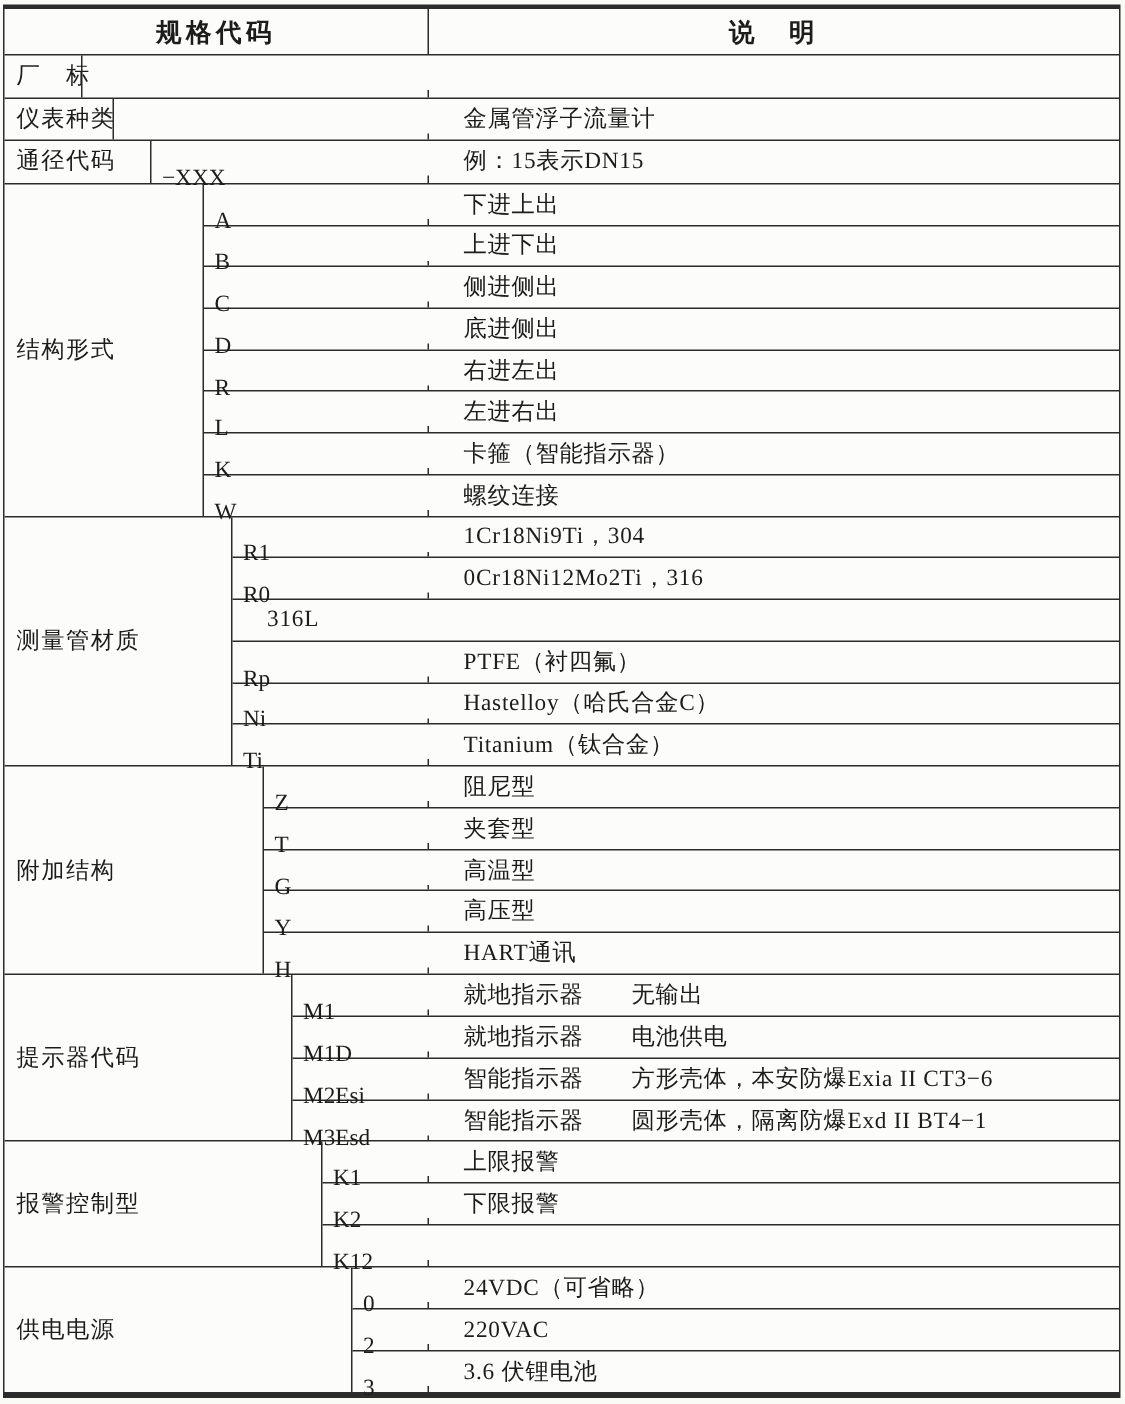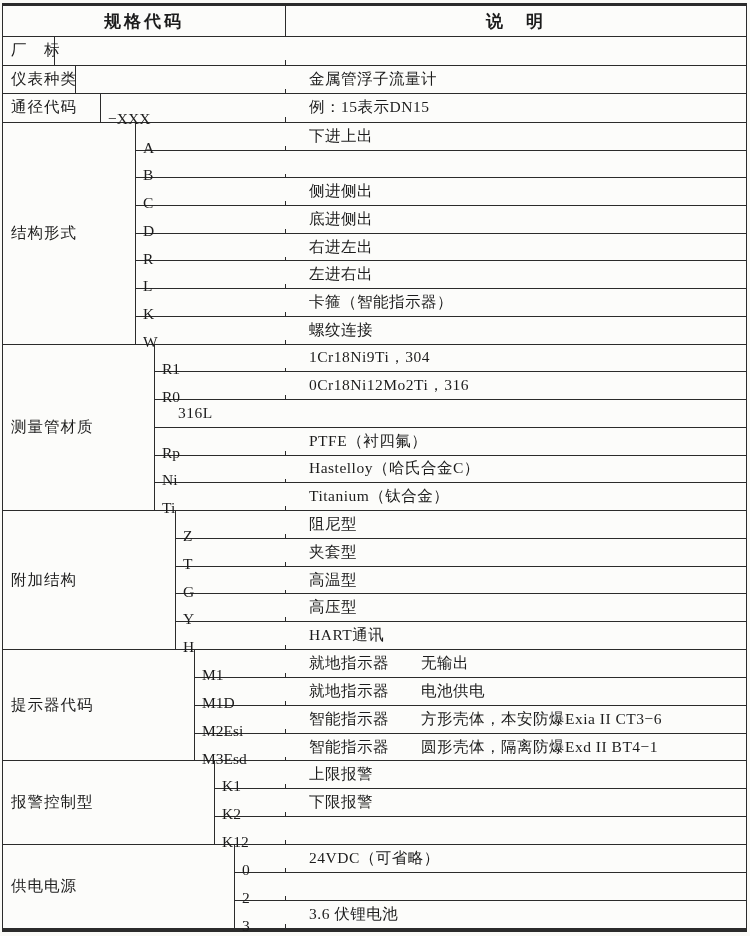--- a/index.html
+++ b/index.html
@@ -84,20 +84,21 @@
 
   <div class="section" style="flex:8">
     <div class="label-cell" style="width:133px">结构形式</div>
     <div class="rows-col">
       <div class="row">
         <div class="code-cell" style="width:150px">A</div>
         <div class="desc-cell">下进上出</div>
       </div>
       <div class="row">
         <div class="code-cell" style="width:150px">B</div>
+        <div class="desc-cell">上进下出</div>
       </div>
       <div class="row">
         <div class="code-cell" style="width:150px">C</div>
         <div class="desc-cell">侧进侧出</div>
       </div>
       <div class="row">
         <div class="code-cell" style="width:150px">D</div>
         <div class="desc-cell">底进侧出</div>
       </div>
       <div class="row">
@@ -227,20 +228,21 @@
 
   <div class="section" style="flex:3">
     <div class="label-cell" style="width:232px">供电电源</div>
     <div class="rows-col">
       <div class="row">
         <div class="code-cell" style="width:51px">0</div>
         <div class="desc-cell">24VDC（可省略）</div>
       </div>
       <div class="row">
         <div class="code-cell" style="width:51px">2</div>
+        <div class="desc-cell">220VAC</div>
       </div>
       <div class="row">
         <div class="code-cell" style="width:51px">3</div>
         <div class="desc-cell">3.6 伏锂电池</div>
       </div>
     </div>
   </div>
 
 </div>
 

